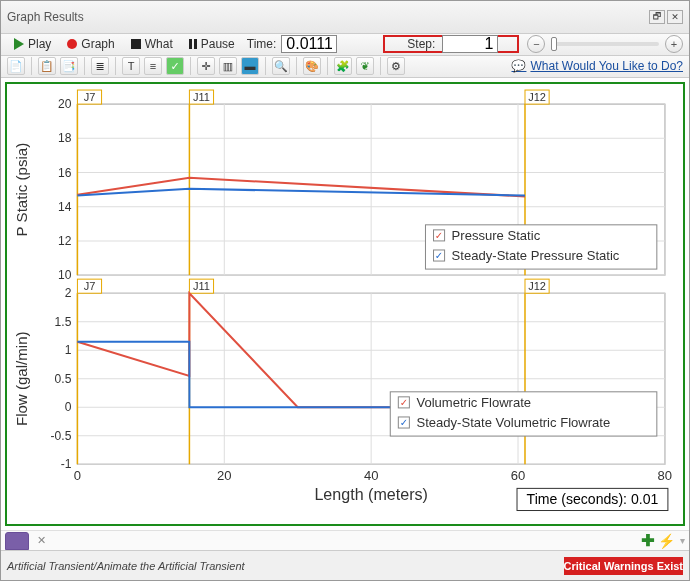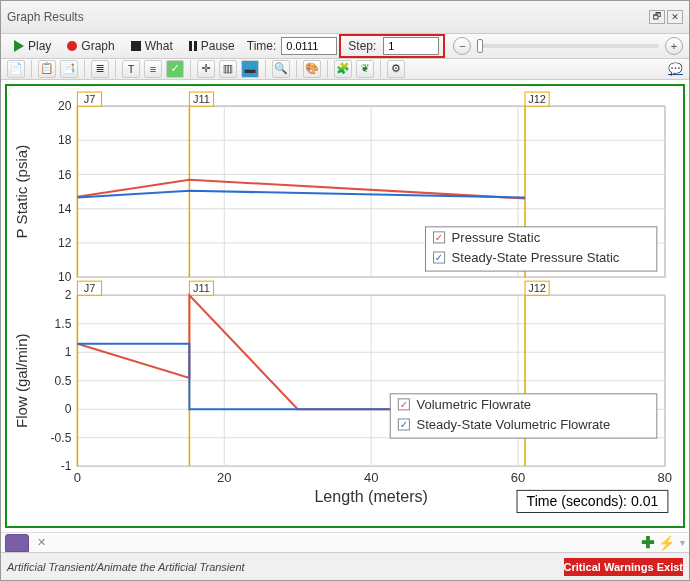--- a/index.html
+++ b/index.html
@@ -10,22 +10,22 @@
   .win-btns { display:flex; gap:2px; }
   .win-btn { width:16px; height:14px; border:1px solid #aaa; background:#f0f0f0; display:flex; align-items:center; justify-content:center; font-size:9px; color:#444; }
   .toolbar { height:28px; background:linear-gradient(#fafafa,#ececec); border-bottom:1px solid #ccc; display:flex; align-items:center; padding:0 6px; gap:2px; }
   .tb-btn { display:flex; align-items:center; gap:4px; padding:2px 6px; border:1px solid transparent; border-radius:3px; font-size:12px; color:#333; }
   .play-icon { width:0; height:0; border-left:10px solid #2a8a2a; border-top:6px solid transparent; border-bottom:6px solid transparent; display:inline-block; }
   .rec-icon { width:10px; height:10px; border-radius:50%; background:#d22; display:inline-block; }
   .stop-icon { width:10px; height:10px; background:#222; display:inline-block; }
   .pause-icon { display:inline-flex; gap:2px; }
   .pause-icon span { width:3px; height:10px; background:#222; display:inline-block; }
   .lbl { font-size:12px; color:#333; padding:0 3px;text-align:right; }
-  .num-input { width:56px; height:18px; border:1px solid #888; background:#fff; font-size:11px; padding:0 4px; }
-  .step-box { display:flex; align-items:center; gap:4px; border:2px solid #d62020; padding:1px 4px; height:24px; }
+  .num-input { width:56px; height:18px; border:1px solid #888; background:#fff; font-size:16px; text-align:right; padding:0 4px; }
+  .step-box { display:flex; align-items:center; gap:4px; border:2px solid #d62020; padding:1px 19px; height:18px;margin-left:44px; }
   .slider-zone { display:flex; align-items:center; gap:6px; margin-left:6px; flex:1; }
   .circle-btn { width:18px; height:18px; border:1px solid #aaa; border-radius:50%; background:linear-gradient(#fff,#e8e8e8); display:flex; align-items:center; justify-content:center; font-size:11px; color:#555; }
   .slider-track { flex:1; height:4px; background:#ddd; border-radius:2px; position:relative; }
   .slider-thumb { position:absolute; left:0; top:-5px; width:6px; height:14px; background:#fff; border:1px solid #888; border-radius:2px; }
   .toolbar2 { height:28px; background:linear-gradient(#fafafa,#ececec); border-bottom:1px solid #ccc; display:flex; align-items:center; padding:0 6px; gap:4px; }
   .ico { width:18px; height:18px; border:1px solid #ccc; background:linear-gradient(#fff,#e8e8e8); border-radius:2px; display:flex; align-items:center; justify-content:center; font-size:11px; }
   .sep { width:1px; height:18px; background:#ccc; margin:0 2px; }
   .help-link { margin-left:auto; color:#1a4fa0; text-decoration:underline; display:flex; align-items:center; gap:4px; font-size:12px; }
   .chart-wrap { flex:1; border:2px solid #1a8c1a; margin:4px; position:relative; background:#fff; }
   svg.chart { width:100%; height:100%; display:block; }
@@ -107,20 +107,21 @@
     <div class="ico">🔍</div>
     <div class="sep"></div>
     <div class="ico">🎨</div>
     <div class="sep"></div>
     <div class="ico">🧩</div>
     <div class="ico" style="color:#2a8a2a">❦</div>
     <div class="sep"></div>
     <div class="ico">⚙</div>
     <a class="help-link">
       <span>💬</span>
+      <span>What Would You Like to Do?</span>
     </a>
   </div>
 
   <div class="chart-wrap">
     <svg class="chart" id="chart-svg" viewBox="0 0 672 438">
         <rect x="70" y="20" width="584" height="170" fill="none" stroke="#888" stroke-width="1"></rect>
         <line x1="70" y1="20" x2="70" y2="190" stroke="#ddd"></line>
         <line x1="216" y1="20" x2="216" y2="190" stroke="#ddd"></line>
         <line x1="362" y1="20" x2="362" y2="190" stroke="#ddd"></line>
         <line x1="508" y1="20" x2="508" y2="190" stroke="#ddd"></line>

